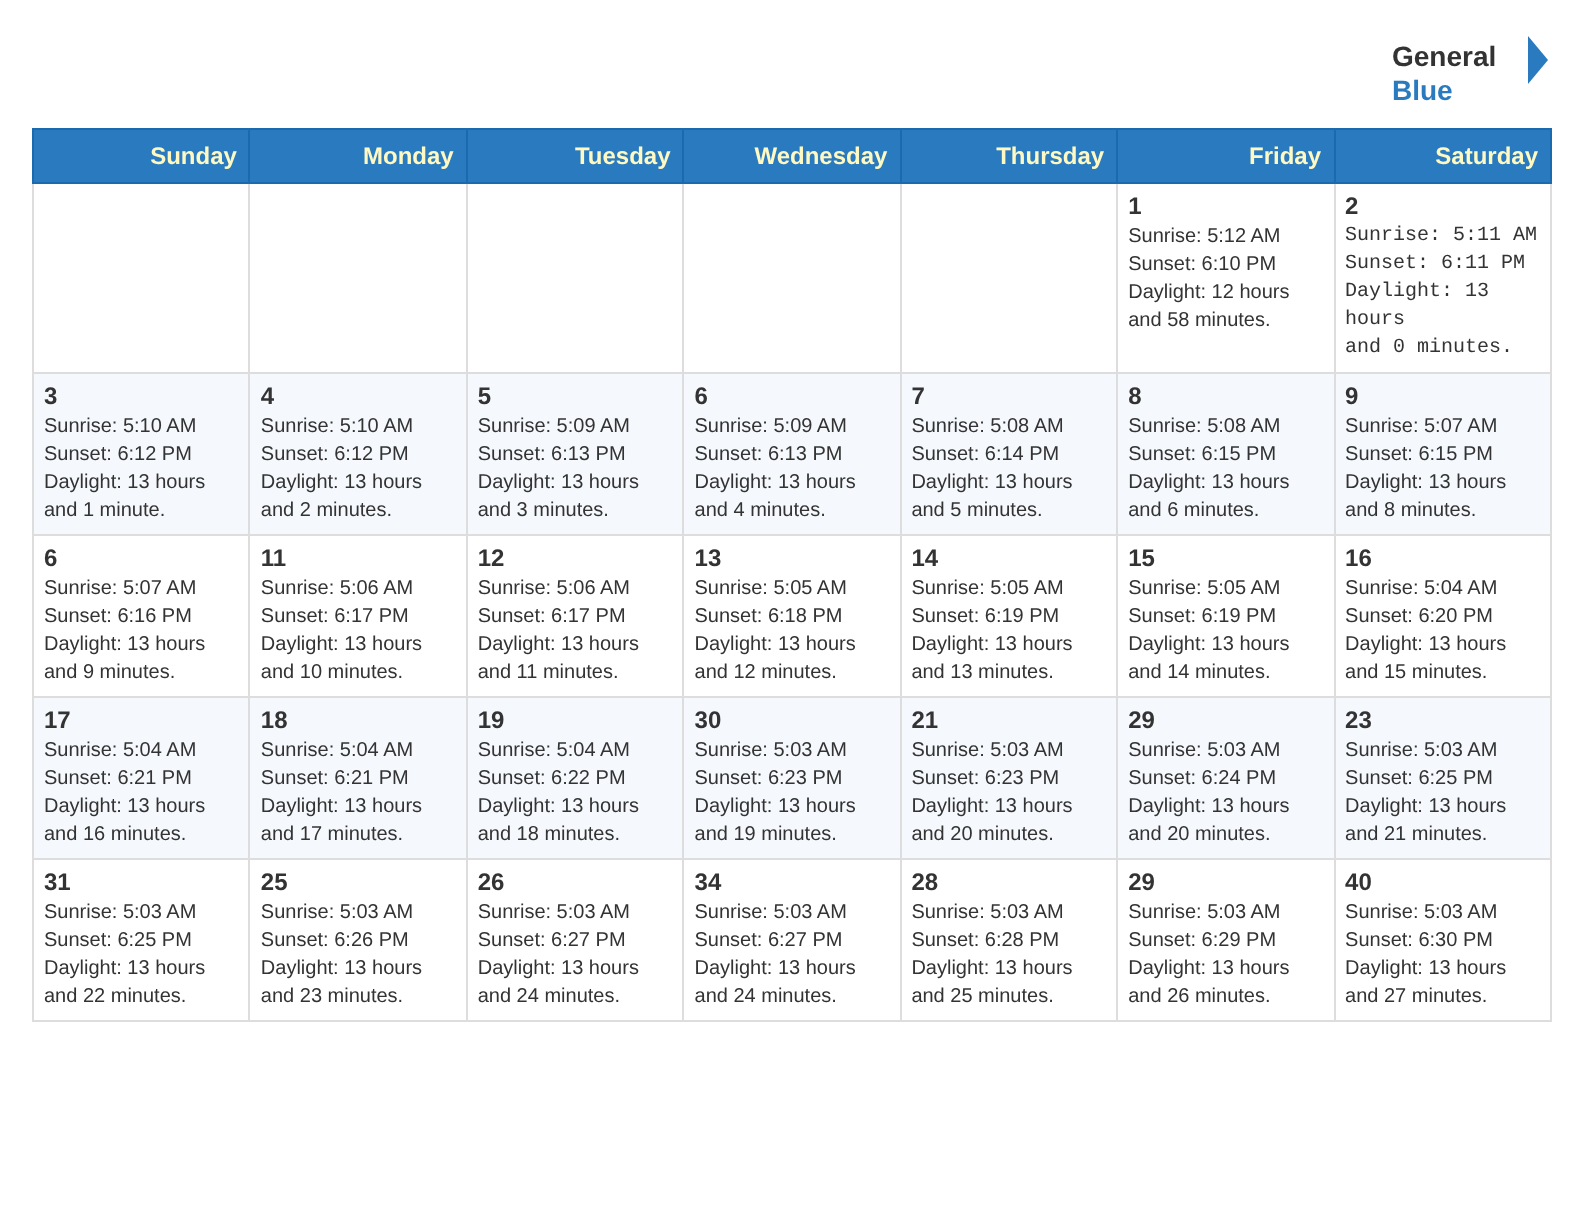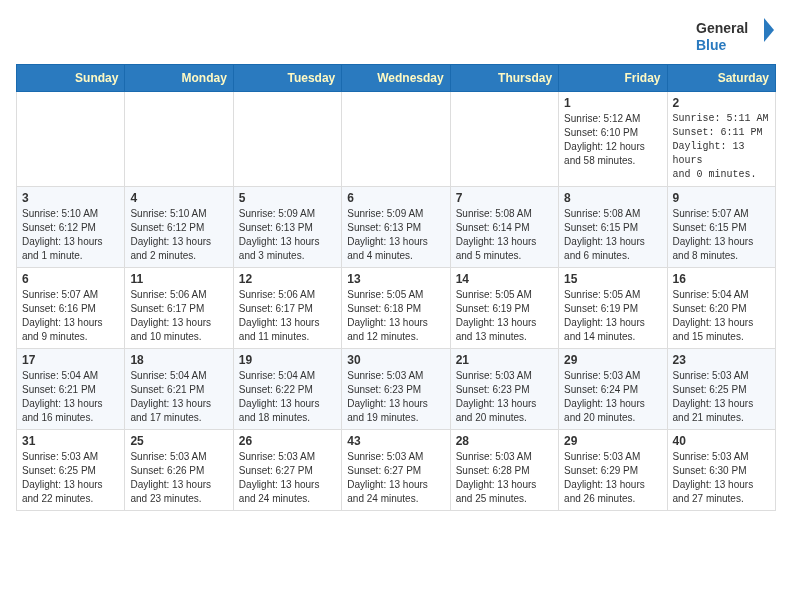--- a/index.html
+++ b/index.html
@@ -296,21 +296,21 @@
 and 23 minutes.</div>
         </td>
         <td>
           <span class="day-number">26</span>
           <div class="day-info" style="white-space: pre-line;">Sunrise: 5:03 AM
 Sunset: 6:27 PM
 Daylight: 13 hours
 and 24 minutes.</div>
         </td>
         <td>
-          <span class="day-number">43</span>
+          <span class="day-number">34</span>
           <div class="day-info" style="white-space: pre-line;">Sunrise: 5:03 AM
 Sunset: 6:27 PM
 Daylight: 13 hours
 and 24 minutes.</div>
         </td>
         <td>
           <span class="day-number">28</span>
           <div class="day-info" style="white-space: pre-line;">Sunrise: 5:03 AM
 Sunset: 6:28 PM
 Daylight: 13 hours

